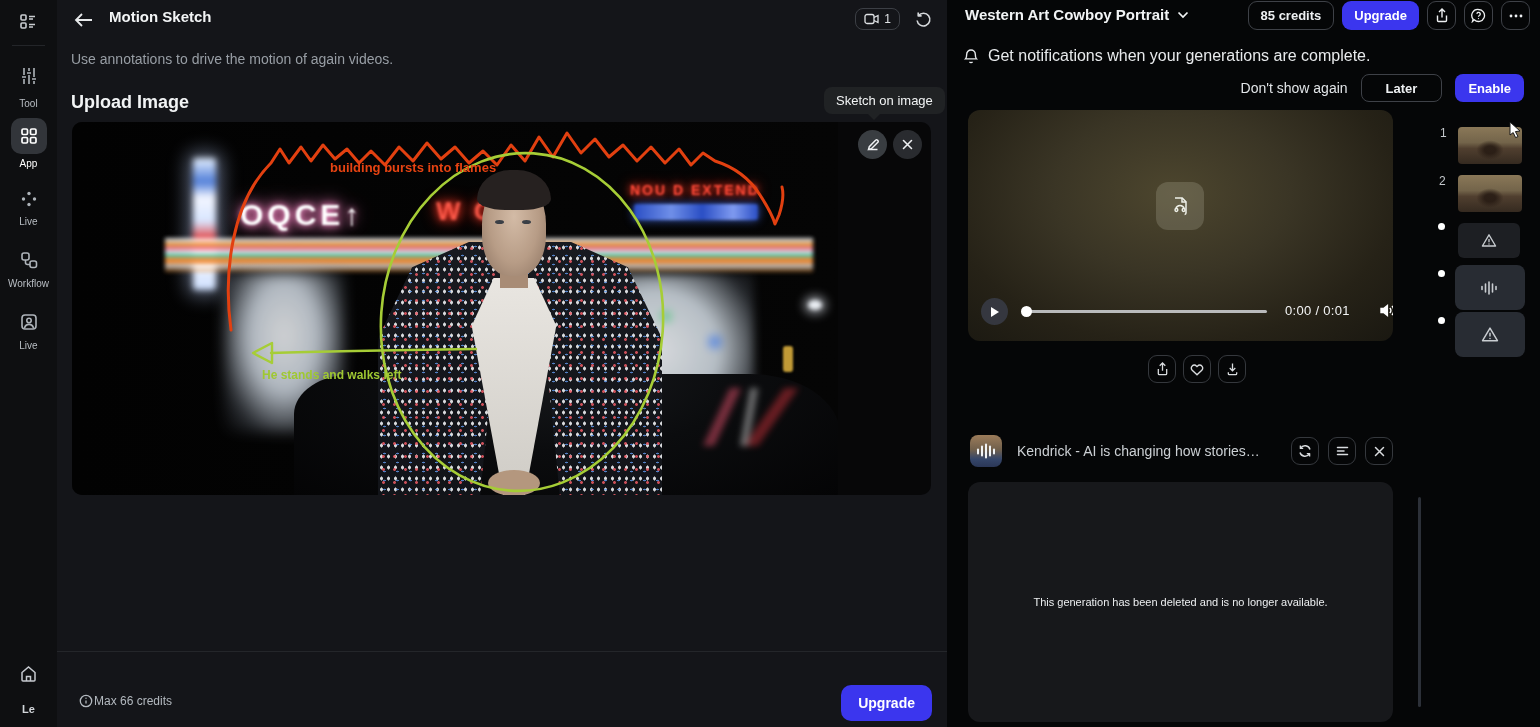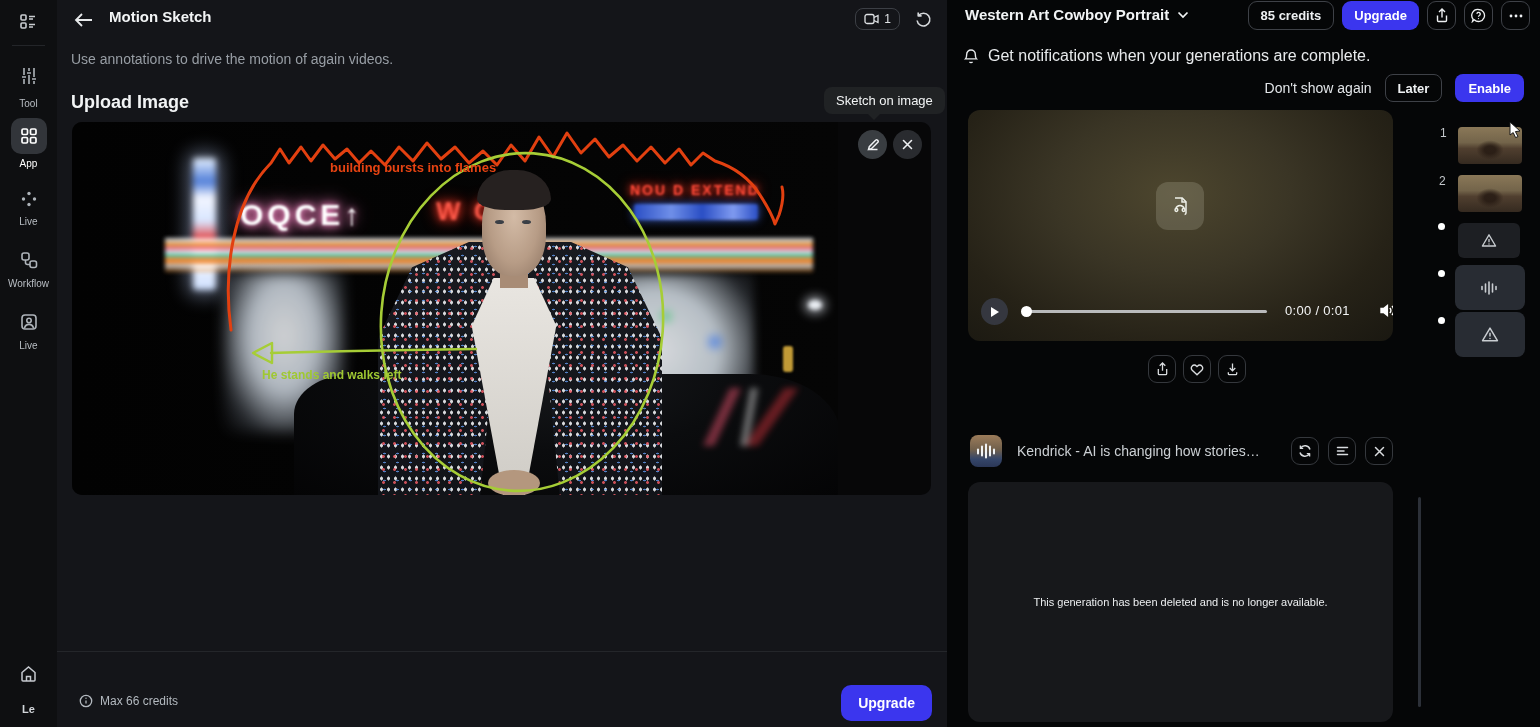--- a/index.html
+++ b/index.html
@@ -91,35 +91,35 @@
   .anno-walk-label { left:190px; top:246px; color:#9fc832; font-size:12px; }
 
   .img-btn { position:absolute; top:8px; width:29px; height:29px; border-radius:50%; display:flex; align-items:center; justify-content:center; color:#eef0f2; cursor:pointer; }
   .img-btn.pencil { right:44px; background:rgba(62,66,71,.92); }
   .img-btn.remove { right:9px; background:rgba(44,47,51,.92); }
 
   .tooltip { position:absolute; left:767px; top:87px; background:#202224; color:#f2f4f5; font-size:13px; padding:6px 12px; border-radius:8px; white-space:nowrap; }
   .tooltip:after { content:""; position:absolute; left:44px; bottom:-6px; border:6px solid transparent; border-top-color:#202224; border-bottom:none; }
 
   .m-footer-line { position:absolute; left:0; top:651px; width:890px; height:1px; background:#24262a; }
-  .m-footer-left { position:absolute; left:22px; top:694px; display:flex; align-items:center; gap:7px; color:#b3b9bf; font-size:12px; }
+  .m-footer-left { position:absolute; left:22px; top:694px; display:flex; align-items:center; gap:1px; color:#b3b9bf; font-size:12px; }
   .m-upgrade { position:absolute; right:15px; top:685px; height:36px; padding:0 17px; border-radius:10px; background:#3b36ee; color:#fff; font-size:14px; font-weight:700; display:flex; align-items:center; border:none; cursor:pointer; }
 
   
   .right { position:absolute; left:947px; top:0; width:593px; height:727px; background:#050607; }
   .r-title-wrap { position:absolute; left:18px; top:6px; display:flex; align-items:center; gap:8px; color:#f2f4f5; cursor:pointer; }
   .r-title { font-size:15px; font-weight:700; }
   .r-header-btns { position:absolute; right:10px; top:1px; display:flex; align-items:center; gap:8px; }
   .pill-btn { height:29px; border:1px solid #3e4147; border-radius:9px; background:transparent; color:#eef0f2; font-size:13px; font-weight:600; padding:0 12px; display:flex; align-items:center; justify-content:center; gap:6px; cursor:pointer; font-family:inherit; }
   .pill-btn.icon-only { width:29px; padding:0; }
   .blue-btn { background:#3b36ee; border:none; color:#fff; }
   .notif-row1 { position:absolute; left:16px; top:47px; display:flex; align-items:center; gap:9px; color:#e8eaec; font-size:16px; }
   .notif-row2 { position:absolute; right:16px; top:74px; display:flex; align-items:center; gap:13px; }
   .notif-dismiss { color:#e2e5e8; font-size:14px; cursor:pointer;padding-left:41px; }
-  .notif-later { height:28px; padding:0 12px; border:1px solid #3e4147; border-radius:8px; background:transparent; color:#eef0f2; font-size:13px; font-weight:600; cursor:pointer; font-family:inherit; }
+  .notif-later { height:28px; padding:0 24px; border:1px solid #3e4147; border-radius:8px; background:transparent; color:#eef0f2; font-size:13px; font-weight:600; cursor:pointer; font-family:inherit; }
   .notif-enable { height:28px; padding:0 13px; border:none; border-radius:8px; background:#3b36ee; color:#fff; font-size:13px; font-weight:700; cursor:pointer; font-family:inherit; }
 
   .player { position:absolute; left:21px; top:110px; width:425px; height:231px; border-radius:12px; overflow:hidden;
     background:radial-gradient(ellipse at 48% 36%, #4d462e 0%, #3a3525 38%, #262217 72%, #1a1811 100%); }
   .player-center { position:absolute; left:188px; top:72px; width:48px; height:48px; border-radius:12px; background:rgba(240,240,225,.16); display:flex; align-items:center; justify-content:center; color:#eef0e8; }
   .play-btn { position:absolute; left:13px; top:188px; width:27px; height:27px; border-radius:50%; background:rgba(56,60,70,.85); display:flex; align-items:center; justify-content:center; color:#fff; cursor:pointer; }
   .track { position:absolute; left:54px; top:200px; width:245px; height:3px; border-radius:2px; background:rgba(210,213,216,.85); cursor:pointer; }
   .knob { position:absolute; left:-1px; top:-4px; width:11px; height:11px; border-radius:50%; background:#fff; }
   .time { position:absolute; left:317px; top:193px; font-size:13px; color:#f3f4f5; letter-spacing:.3px; }
   .vol-btn { position:absolute; left:410px; top:191px; width:18px; height:18px; color:#fff; cursor:pointer; }

